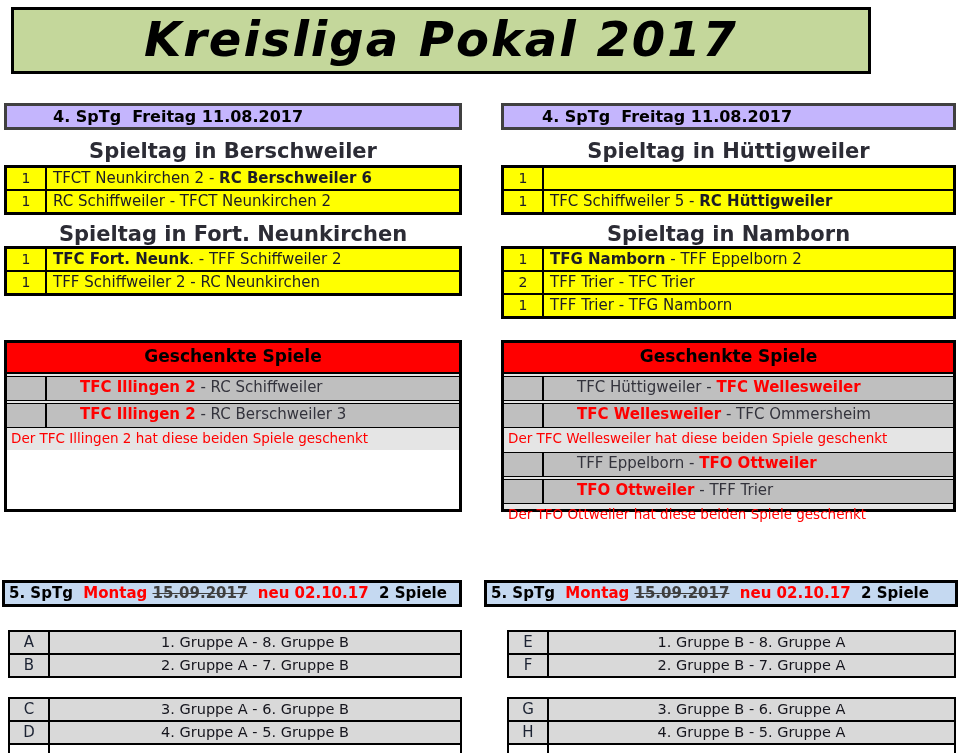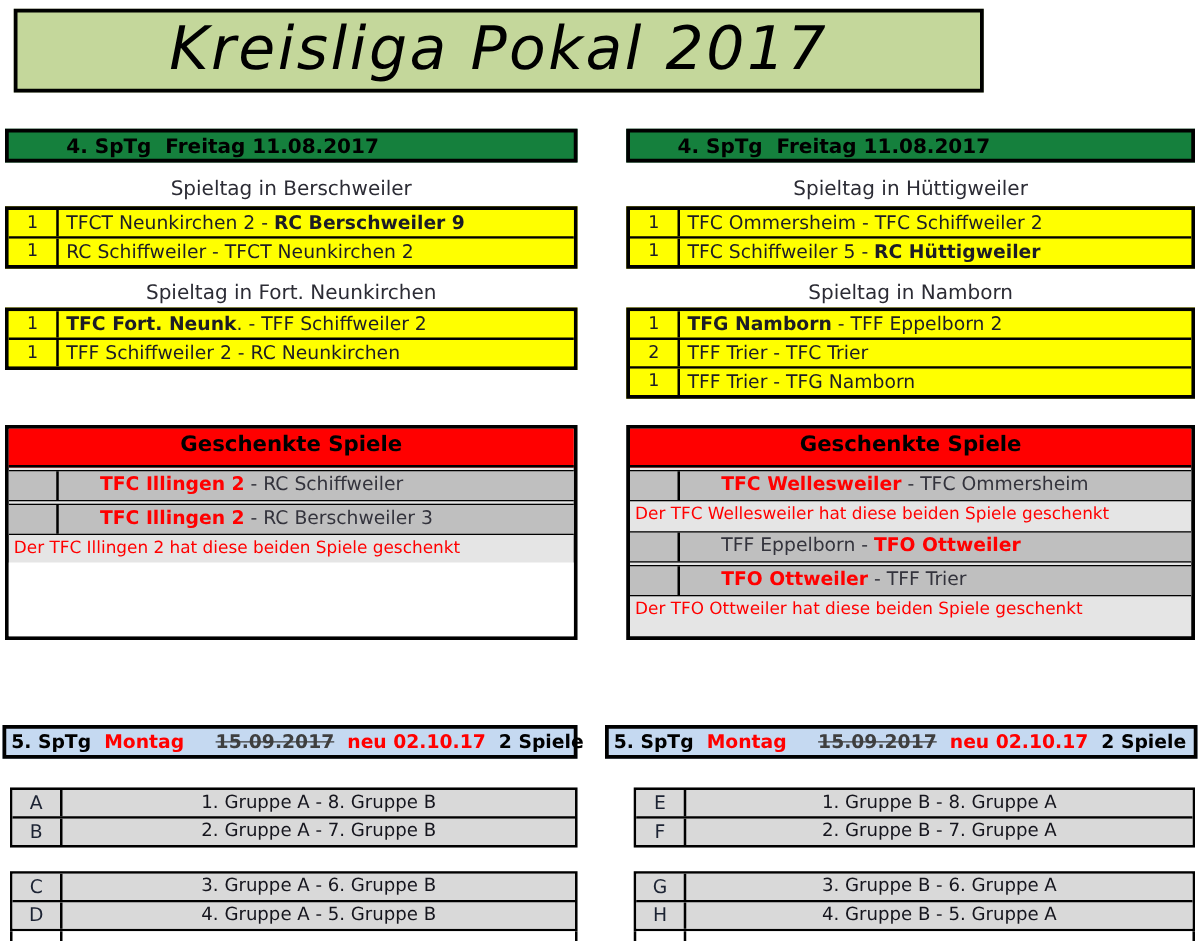--- a/index.html
+++ b/index.html
@@ -1,27 +1,27 @@
 <!DOCTYPE html>
 <html><head>
 <meta charset="utf-8">
 <style>
   html,body{margin:0;padding:0;}
   body{width:961px;height:753px;position:relative;background:#fff;overflow:hidden;
        font-family:"DejaVu Sans","Liberation Sans",sans-serif;color:#1c1c26;}
   .abs{position:absolute;box-sizing:border-box;}
   
-  .banner{left:11px;top:7px;width:776px;height:67px;background:#c4d79b;border:3px solid #000;
-          text-align:center;line-height:59px;font-size:48px;font-weight:normal;font-style:italic;
+  .banner{left:11px;top:7px;width:860px;height:67px;background:#c4d79b;border:3px solid #000;
+          text-align:center;line-height:59px;font-size:48px;font-weight:bold;font-style:italic;
           letter-spacing:2px;color:#000;}
   
-  .hdr4{height:27px;background:#15803d;border:3px solid #000000;font-size:16px;font-weight:bold;
+  .hdr4{height:27px;background:#c4b5fd;border:3px solid #404040;font-size:16px;font-weight:bold;
         line-height:21px;color:#000;padding-left:46px;white-space:pre;}
   
-  .sec-head{height:18px;text-align:center;font-size:16px;font-weight:normal;color:#2c2c35;line-height:18px;}
+  .sec-head{height:18px;text-align:center;font-size:21px;font-weight:bold;color:#2c2c35;line-height:18px;}
   
   .ytbl{border:3px solid #000;background:#ffff00;}
   .y-row{height:21px;display:flex;border-bottom:2px solid #000;background:#ffff00;}
   .y-row:last-child{border-bottom:none;}
   .num{width:38px;border-right:2px solid #000;text-align:center;font-size:14px;line-height:21px;flex:none;}
   .match{flex:1;padding-left:6px;font-size:15px;line-height:21px;overflow:hidden;}
   .match span{white-space:pre;}
   .b{font-weight:bold;}
   
   .gift{border:3px solid #000;background:#e5e5e5;display:flex;flex-direction:column;}
@@ -32,21 +32,21 @@
   .g-row .num{line-height:21px;}
   .g-row .match{line-height:21px;color:#33333c;}
   .g-red{color:#ff0000;font-weight:bold;}
   .g-note{height:22px;flex:none;color:#ff0000;font-size:13.5px;line-height:21px;padding-left:4px;white-space:pre;}
   .g-fill{flex:1;background:#fff;}
   
   .hdr5{height:27px;background:#c5d9f1;border:3px solid #000;font-size:15px;font-weight:bold;
         line-height:21px;color:#000;padding-left:4px;}
   .hdr5 span{white-space:pre;}
   .s-red{color:#ff0000;}
-  .s-strike{color:#3f3f3f;text-decoration:line-through;margin-left:20px;}
+  .s-strike{color:#3f3f3f;text-decoration:line-through;}
   
   .gtbl{border:2px solid #000;background:#d9d9d9;}
   .g2-row{height:21px;display:flex;border-bottom:2px solid #000;background:#d9d9d9;}
   .g2-row:last-child{border-bottom:none;}
   .g2-row .num{font-size:15px;color:#1c2333;}
   .g2-match{flex:1;text-align:center;font-size:14.5px;line-height:21px;color:#15151d;}
   
   .stub{border-left:2px solid #000;border-right:2px solid #000;background:#fff;}
   .stub i{position:absolute;left:38px;top:0;bottom:0;width:2px;background:#000;}
 </style>
@@ -55,21 +55,21 @@
 
 <div class="abs banner">Kreisliga Pokal 2017</div>
 
 <div class="abs hdr4" style="left:4px;top:103px;width:458px;">4. SpTg  Freitag 11.08.2017</div>
 
 <div class="abs sec-head" style="left:4px;top:142px;width:458px;">Spieltag in Berschweiler</div>
 
 <div class="abs ytbl" style="left:4px;top:165px;width:458px;height:50px;">
   <div class="y-row">
     <div class="num">1</div>
-    <div class="match"><span>TFCT Neunkirchen 2 - </span><span class="b">RC Berschweiler 9</span><span></span></div>
+    <div class="match"><span>TFCT Neunkirchen 2 - </span><span class="b">RC Berschweiler 6</span><span></span></div>
   </div>
   <div class="y-row">
     <div class="num">1</div>
     <div class="match"><span>RC Schiffweiler - TFCT Neunkirchen 2</span><span class="b"></span><span></span></div>
   </div>
 </div>
 
 <div class="abs sec-head" style="left:4px;top:225px;width:458px;">Spieltag in Fort. Neunkirchen</div>
 
 <div class="abs ytbl" style="left:4px;top:246px;width:458px;height:50px;">
@@ -125,21 +125,20 @@
     <i></i>
   </div>
 
 <div class="abs hdr4" style="left:501px;top:103px;width:455px;padding-left:38px;">4. SpTg  Freitag 11.08.2017</div>
 
 <div class="abs sec-head" style="left:501px;top:142px;width:455px;">Spieltag in Hüttigweiler</div>
 
 <div class="abs ytbl" style="left:501px;top:165px;width:455px;height:50px;">
   <div class="y-row">
     <div class="num">1</div>
-    <div class="match"><span>TFC Ommersheim - TFC Schiffweiler 2</span><span class="b"></span><span></span></div>
   </div>
   <div class="y-row">
     <div class="num">1</div>
     <div class="match"><span>TFC Schiffweiler 5 - </span><span class="b">RC Hüttigweiler</span><span></span></div>
   </div>
 </div>
 
 <div class="abs sec-head" style="left:501px;top:225px;width:455px;">Spieltag in Namborn</div>
 
 <div class="abs ytbl" style="left:501px;top:246px;width:455px;height:73px;">
@@ -154,20 +153,24 @@
   <div class="y-row">
     <div class="num">1</div>
     <div class="match"><span>TFF Trier - TFG Namborn</span></div>
   </div>
 </div>
 
 <div class="abs gift" style="left:501px;top:340px;width:455px;height:172px;">
   <div class="gift-header">Geschenkte Spiele</div>
   <div class="g-row">
     <div class="num"></div>
+    <div class="match"><span>TFC Hüttigweiler - </span><span class="g-red">TFC Wellesweiler</span><span></span></div>
+  </div>
+  <div class="g-row">
+    <div class="num"></div>
     <div class="match"><span></span><span class="g-red">TFC Wellesweiler</span><span> - TFC Ommersheim</span></div>
   </div>
   <div class="g-note">Der TFC Wellesweiler hat diese beiden Spiele geschenkt</div>
   <div class="g-row">
     <div class="num"></div>
     <div class="match"><span>TFF Eppelborn - </span><span class="g-red">TFO Ottweiler</span><span></span></div>
   </div>
   <div class="g-row">
     <div class="num"></div>
     <div class="match"><span></span><span class="g-red">TFO Ottweiler</span><span> - TFF Trier</span></div>

